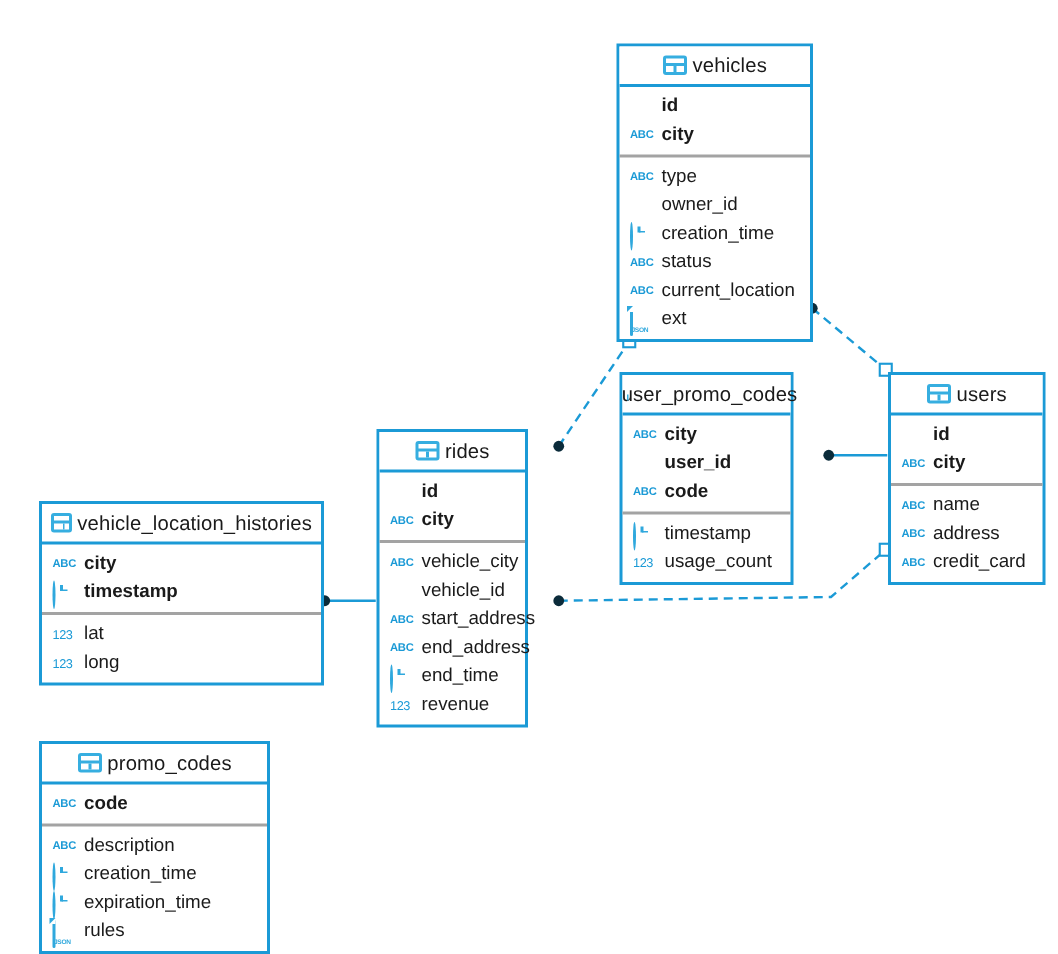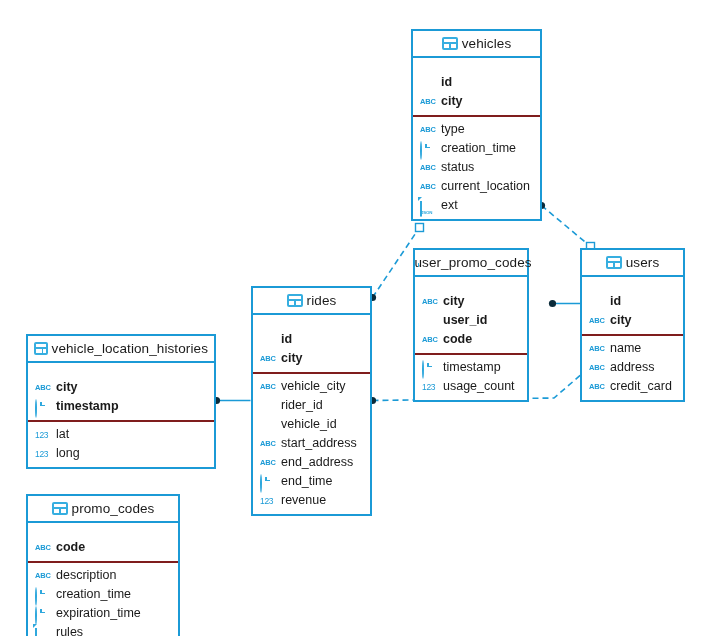--- a/index.html
+++ b/index.html
@@ -21,21 +21,21 @@
     display:flex;align-items:center;justify-content:center;gap:4px;
     height:25px;
     border-bottom:2px solid #1b9ad6;
     background:#ffffff;
     padding:0 6px;
   }
   .tbl-title{
     font-size:13.5px;color:#1a1a1a;white-space:nowrap;letter-spacing:0.1px;
   }
   .section{padding:3px 0 4px 0;}
-  .section.keys{border-bottom:2px solid #7f1d1d;margin-top:12px;}
+  .section.keys{border-bottom:2px solid #a3a3a3;}
   .field{
     display:flex;align-items:center;gap:6px;
     height:19px;padding:0 6px 0 7px;white-space:nowrap;
   }
   .fname{font-size:12.5px;color:#1a1a1a;line-height:19px;}
   .field.pk .fname{font-weight:bold;}
 
   
   .ic{flex:0 0 auto;width:15px;height:14px;position:relative;display:inline-block;}
 
@@ -141,20 +141,24 @@
           <span class="ic ic-abc">ABC</span>
           <span class="fname">city</span>
         </div>
       </div>
       <div class="section cols">
         <div class="field">
           <span class="ic ic-abc">ABC</span>
           <span class="fname">type</span>
         </div>
         <div class="field">
+          <span class="ic"><span class="ic-id"></span></span>
+          <span class="fname">owner_id</span>
+        </div>
+        <div class="field">
           <span class="ic"><span class="ic-clock"></span></span>
           <span class="fname">creation_time</span>
         </div>
         <div class="field">
           <span class="ic ic-abc">ABC</span>
           <span class="fname">status</span>
         </div>
         <div class="field">
           <span class="ic ic-abc">ABC</span>
           <span class="fname">current_location</span>
@@ -190,21 +194,21 @@
         <div class="field">
           <span class="ic"><span class="ic-clock"></span></span>
           <span class="fname">timestamp</span>
         </div>
         <div class="field">
           <span class="ic ic-123">123</span>
           <span class="fname">usage_count</span>
         </div>
       </div>
     </div>
-    <div class="table-node" style="left: 580px; top: 248px; width: 105px;">
+    <div class="table-node" style="left: 592px; top: 248px; width: 105px;">
       <div class="tbl-header">
         <span class="ic-table">
           <i></i>
         </span>
         <span class="tbl-title">users</span>
       </div>
       <div class="section keys">
         <div class="field pk">
           <span class="ic"><span class="ic-id"></span></span>
           <span class="fname">id</span>
@@ -222,45 +226,41 @@
         <div class="field">
           <span class="ic ic-abc">ABC</span>
           <span class="fname">address</span>
         </div>
         <div class="field">
           <span class="ic ic-abc">ABC</span>
           <span class="fname">credit_card</span>
         </div>
       </div>
     </div>
-    <div class="table-node" style="left: 251px; top: 286px; width: 121px;">
+    <div class="table-node" style="left: 251px; top: 286px; width: 101px;">
       <div class="tbl-header">
         <span class="ic-table">
           <i></i>
         </span>
         <span class="tbl-title">rides</span>
       </div>
       <div class="section keys">
         <div class="field pk">
           <span class="ic"><span class="ic-id"></span></span>
           <span class="fname">id</span>
         </div>
         <div class="field pk">
           <span class="ic ic-abc">ABC</span>
           <span class="fname">city</span>
         </div>
       </div>
       <div class="section cols">
         <div class="field">
           <span class="ic ic-abc">ABC</span>
           <span class="fname">vehicle_city</span>
-        </div>
-        <div class="field">
-          <span class="ic"><span class="ic-id"></span></span>
-          <span class="fname">rider_id</span>
         </div>
         <div class="field">
           <span class="ic"><span class="ic-id"></span></span>
           <span class="fname">vehicle_id</span>
         </div>
         <div class="field">
           <span class="ic ic-abc">ABC</span>
           <span class="fname">start_address</span>
         </div>
         <div class="field">

